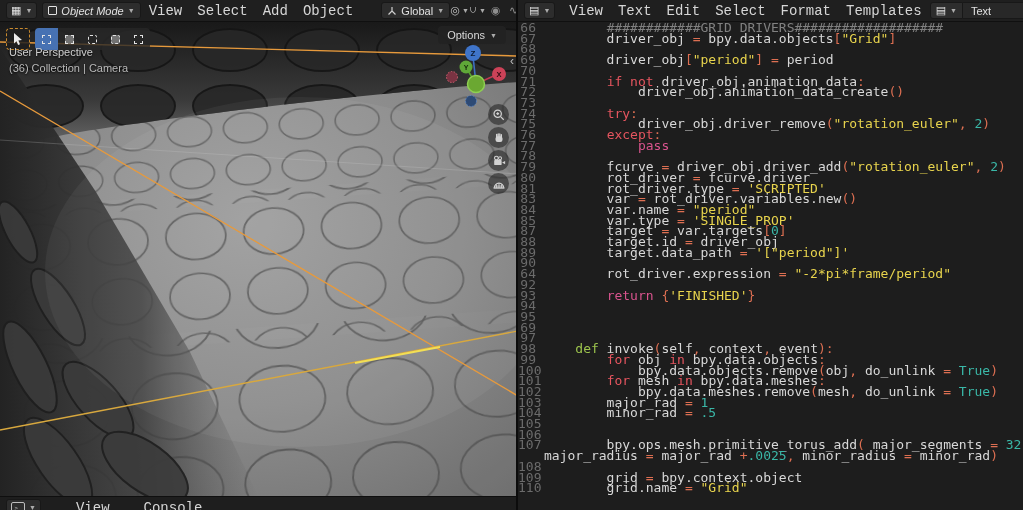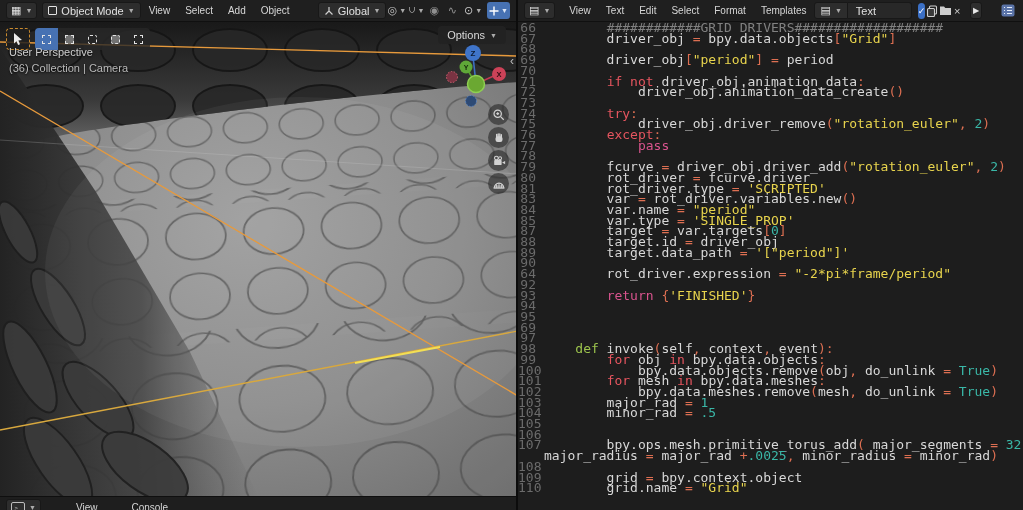--- a/index.html
+++ b/index.html
@@ -6,21 +6,21 @@
   *{box-sizing:border-box;}
   .app{position:relative;width:1023px;height:510px;background:#111;
        font-family:"Liberation Sans",sans-serif;overflow:hidden;user-select:none;}
   .pane{position:absolute;top:0;height:510px;overflow:hidden;}
   .pane.left{left:0;width:518px;border-right:2px solid #0c0c0c;background:#1d1d1d;}
   .pane.right{left:518px;width:505px;background:#1d1d1d;}
 
   
   .hdr{position:absolute;top:0;left:0;right:0;height:22px;background:#1f1f1f;
        border-bottom:1px solid #101010;display:flex;align-items:center;padding:0 6px;gap:1px;z-index:30;}
-  .menu{font-size:10px;color:#d6d6d6;padding:2px 7px;border-radius:3px;white-space:nowrap;}
+  .menu{font-size:14px;color:#d6d6d6;padding:2px 7px;border-radius:3px;white-space:nowrap;font-family:Liberation Mono, monospace;}
   .dd{display:flex;align-items:center;gap:4px;background:#2d2d2d;border:1px solid #181818;
       border-radius:3px;padding:0 5px;height:17px;font-size:11px;color:#e0e0e0;white-space:nowrap;}
   .caret{font-size:7px;color:#ababab;line-height:1;}
   .ibtn{display:flex;align-items:center;gap:2px;justify-content:center;height:17px;min-width:17px;
         border-radius:3px;color:#c9c9c9;font-size:11px;padding:0 2px;}
   .ibtn.blue{background:#4772b3;color:#fff;}
   .ibtn.dim{color:#8f8f8f;}
   .glyph{font-size:11px;line-height:1;}
   .mode-icon{width:9px;height:9px;border:1.3px solid #e3e3e3;border-radius:1px;display:inline-block;}
   .magnet{display:inline-block;transform:rotate(180deg);font-size:11px;color:#cfcfcf;}
@@ -77,21 +77,21 @@
 
 <div class="app">
 
   <div class="pane left">
 
     <div class="hdr">
       <div class="dd" style="padding:0 4px;">
         <span class="glyph">▦</span>
         <span class="caret">▼</span>
       </div>
-      <div class="dd" style="margin-left:4px;">
+      <div class="dd" style="margin-left:4px;font-style:italic;">
         <span class="mode-icon"></span>
         <span>Object Mode</span>
         <span class="caret">▼</span>
       </div>
       <span class="menu">View</span>
       <span class="menu">Select</span>
       <span class="menu">Add</span>
       <span class="menu">Object</span>
 
       <div class="dd" style="margin-left:20px;">

